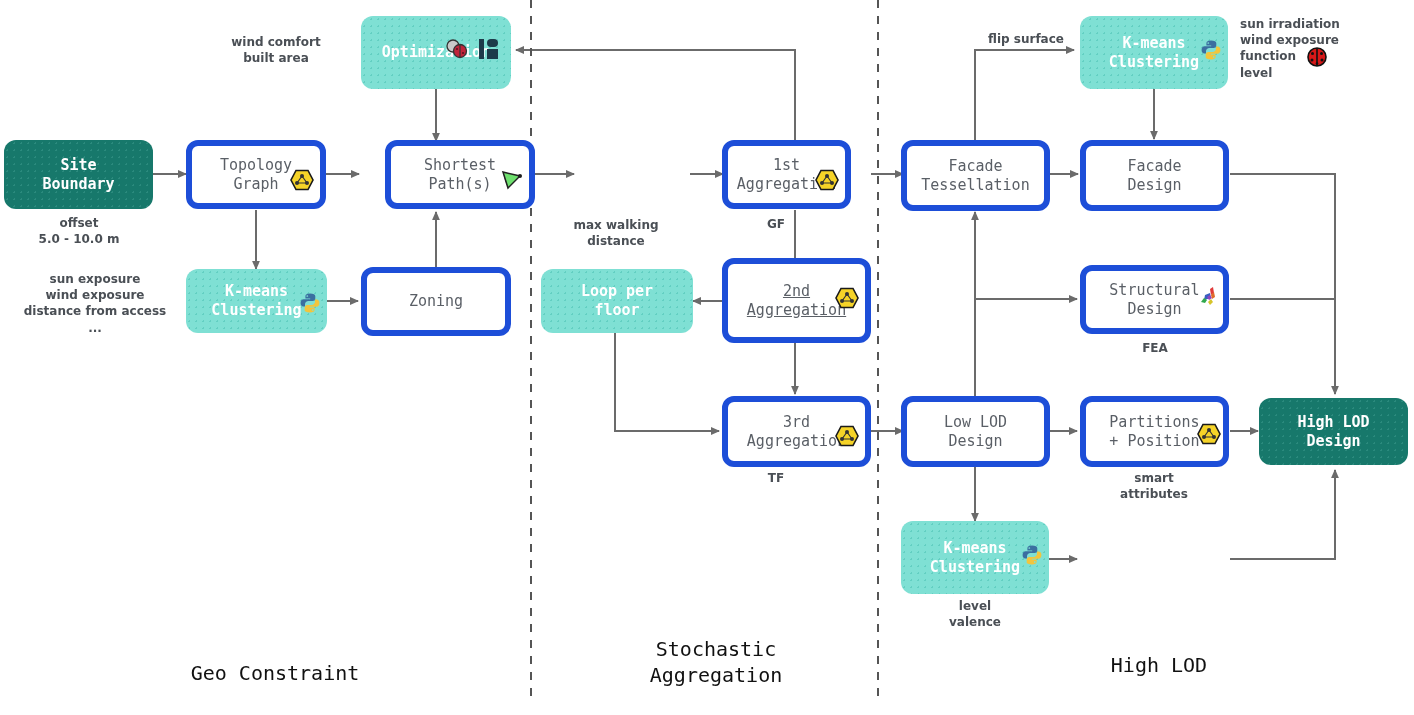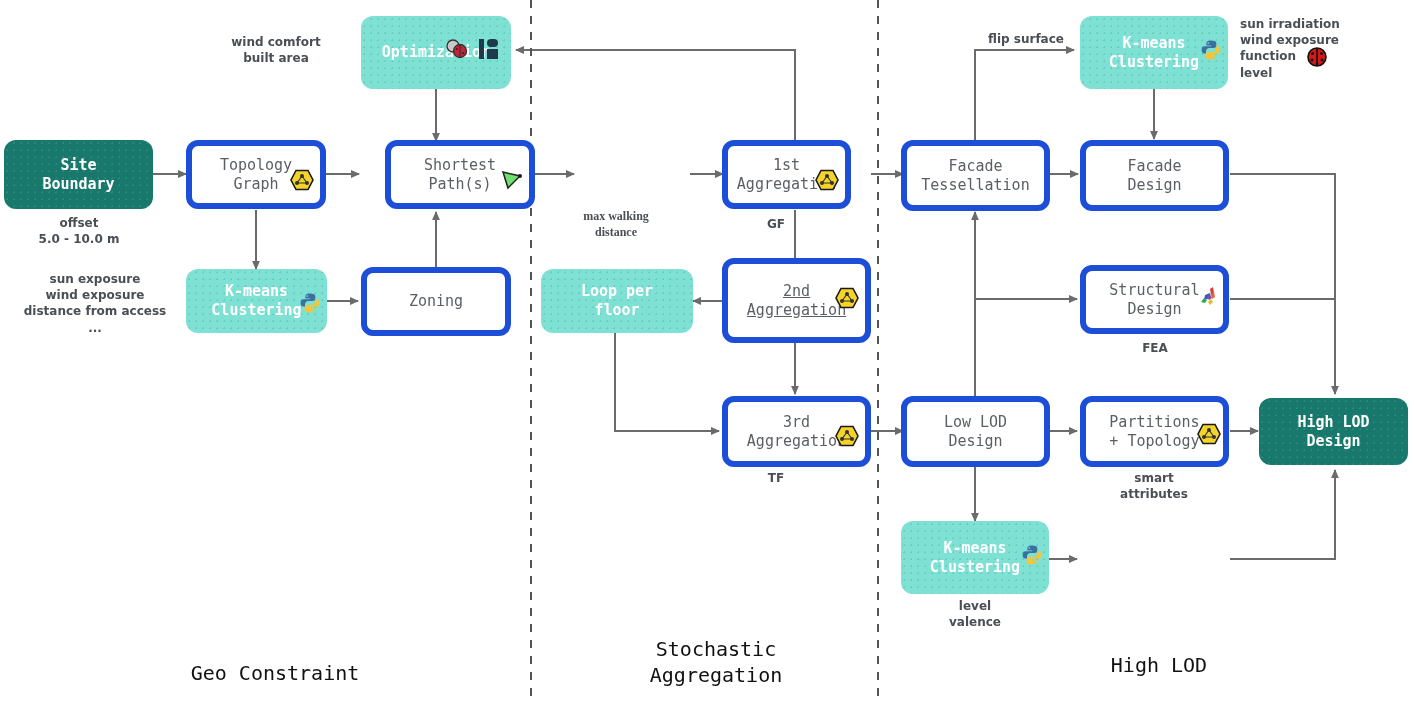--- a/index.html
+++ b/index.html
@@ -245,21 +245,21 @@
     </span>
   </div>
 
   <div class="node n-white" style="left:901px;top:396px;width:149px;height:71px;">
     <span class="lbl">Low LOD
 Design</span>
   </div>
 
   <div class="node n-white" style="left:1080px;top:396px;width:149px;height:71px;">
     <span class="lbl">Partitions
-+ Topology</span>
++ Position</span>
     <span class="ico" style="right:2px;top:2px;">
       <svg class="hexi" viewBox="0 0 24 22">
           <polygon points="6,1.5 18,1.5 23,11 18,20.5 6,20.5 1,11" fill="#f5d328" stroke="#1a1a1a" stroke-width="1.6"></polygon>
           <circle cx="12" cy="7" r="2" fill="#333"></circle>
           <circle cx="7" cy="14" r="2" fill="#333"></circle>
           <circle cx="17" cy="14" r="2" fill="#333"></circle>
           <path d="M12,7 L7,14 M12,7 L17,14 M7,14 L17,14" stroke="#333" stroke-width="1.2"></path>
         </svg>
     </span>
   </div>
@@ -285,21 +285,21 @@
 5.0 - 10.0 m</div>
 
   <div class="cap r" style="left:10px;top:271px;width:170px;">sun exposure
 wind exposure
 distance from access
 ...</div>
 
   <div class="cap r" style="left:200px;top:34px;width:152px;">wind comfort
 built area</div>
 
-  <div class="cap c" style="left:551px;top:208px;width:130px;font-family:Liberation Serif, serif;">max walking
+  <div class="cap c" style="left:551px;top:217px;width:130px;">max walking
 distance</div>
 
   <div class="cap c" style="left:756px;top:216px;width:40px;">GF</div>
 
   <div class="cap c" style="left:756px;top:470px;width:40px;">TF</div>
 
   <div class="cap c" style="left:972px;top:31px;width:108px;">flip surface</div>
 
   <div class="cap l" style="left:1240px;top:16px;width:130px;">sun irradiation
 wind exposure

